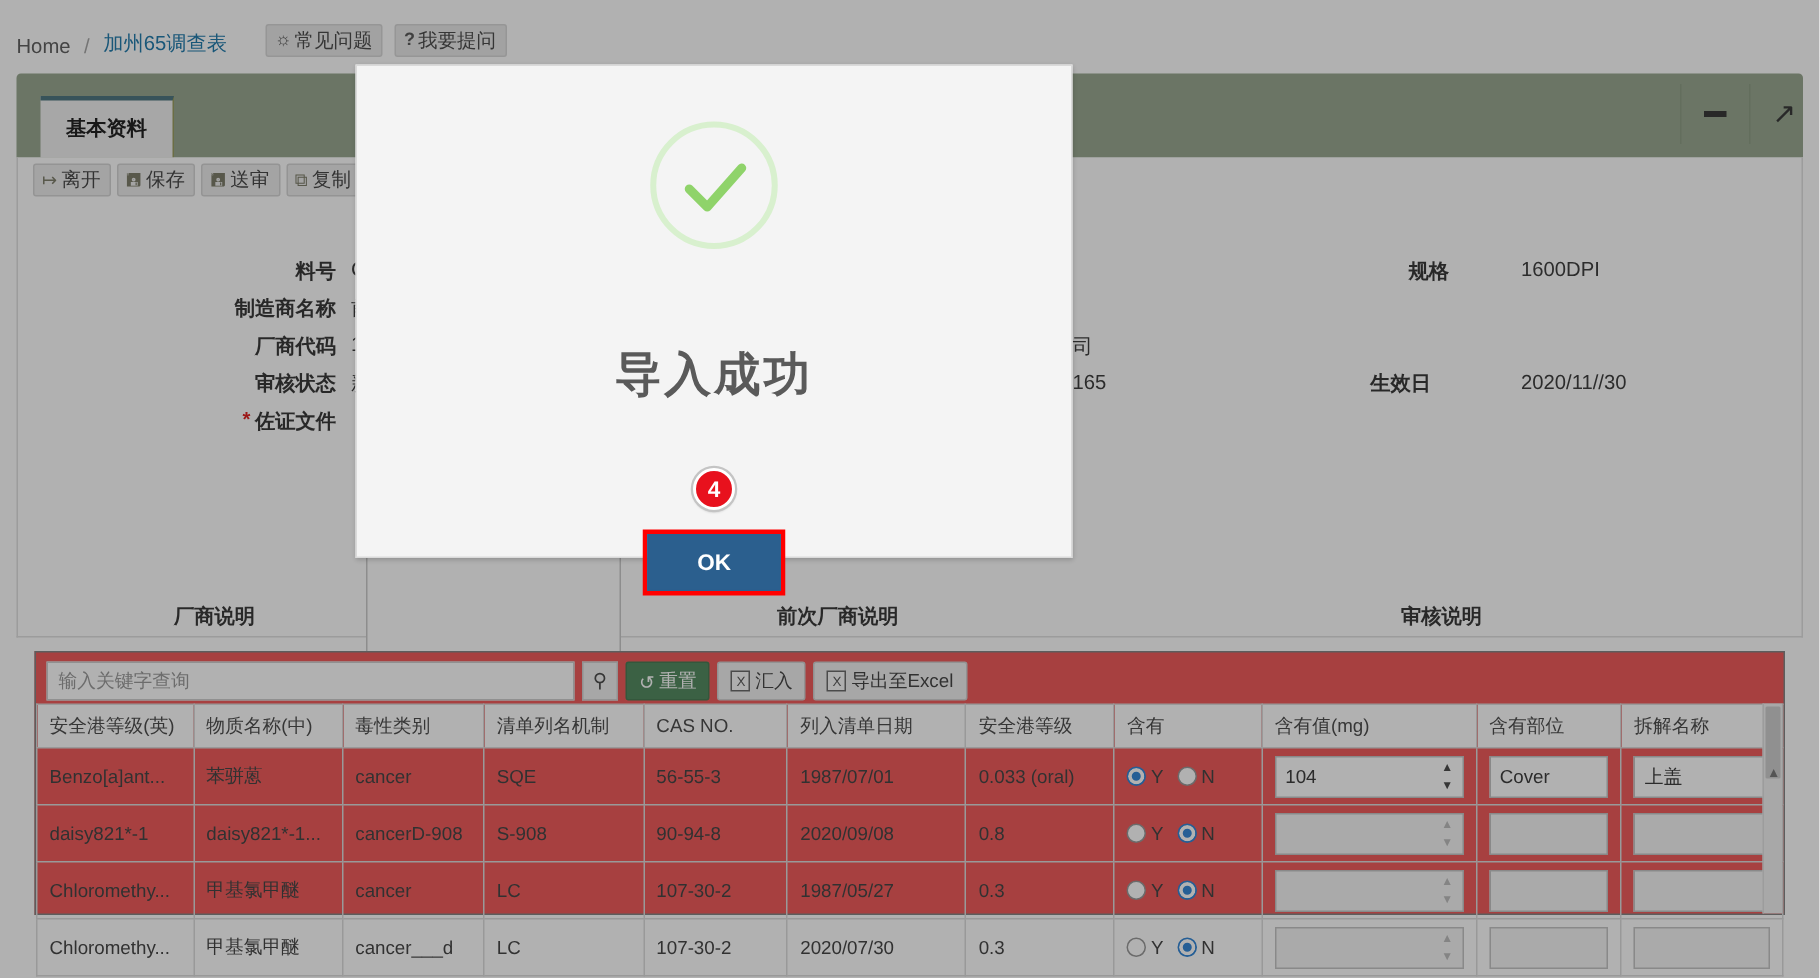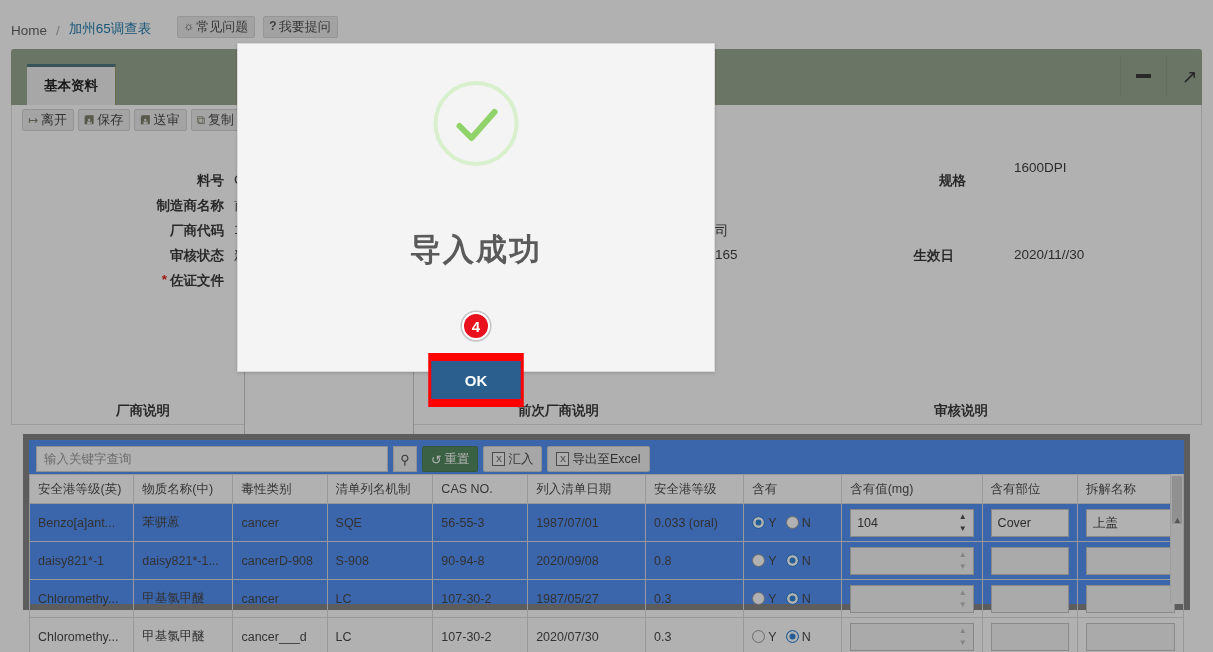--- a/index.html
+++ b/index.html
@@ -113,21 +113,21 @@
   }
   .ta-grip {
     position: absolute; right: 1px; bottom: 1px;
     width: 11px; height: 11px;
     color: #999; font-size: 11px; line-height: 11px;
   }
 
   
   .grid-area {
     position: absolute; left: 23px; top: 434px; width: 1167px; height: 176px;
-    background: #3b82f6; border: 6px solid #737373;
+    background: #ef4444; border: 1px solid #737373;
   }
   .search-row {
     position: absolute; left: 0; top: 0; height: 34px; width: 100%;
     display: flex; align-items: center; padding: 4px 0 0 7px;
   }
   .search-input {
     width: 352px; height: 26px;
     border: 1px solid #c8c8c8; background: #fff;
     font-size: 12.5px; color: #888;
     padding: 0 7px; line-height: 24px;
@@ -240,21 +240,21 @@
     width: 28px; height: 28px; border-radius: 50%;
     background: #e8111d;
     border: 2.5px solid #ffffff;
     box-shadow: 0 0 0 1.5px #c4c4c4, 0 1px 2px rgba(0,0,0,0.35);
     color: #fff; font-size: 15px; font-weight: bold;
     display: flex; align-items: center; justify-content: center;
     z-index: 3;
   }
   .ok-outline {
     position: absolute; left: 50%; top: 309px; transform: translateX(-50%);
-    width: 95px; height: 54px;
+    width: 95px; height: 44px;
     border: 3px solid #ff0000;
     background: #ff0000;
     display: flex; align-items: center; justify-content: center;
   }
   .ok-btn {
     width: 89px; height: 38px;
     background: #2b5f8e;
     border: 1px solid #2b5f8e;
     color: #ffffff;
     font-size: 15px; font-weight: bold;
@@ -348,21 +348,21 @@
       </div>
 
       <div class="frow" style="left:90px; top:136px; width:122px; justify-content:flex-end;">
         <span class="req-star">*</span>
         <span class="flabel">佐证文件</span>
       </div>
 
       <div class="frow" style="left:890px; top:36px; width:64px; justify-content:flex-end;">
         <span class="flabel">规格</span>
       </div>
-      <div class="frow" style="left:1002px; top:24px;">
+      <div class="frow" style="left:1002px; top:36px;">
         <span class="fval">1600DPI</span>
       </div>
 
       <div class="frow" style="left:878px; top:111px; width:64px; justify-content:flex-end;">
         <span class="flabel">生效日</span>
       </div>
       <div class="frow" style="left:1002px; top:111px;">
         <span class="fval">2020/11//30</span>
       </div>
 

